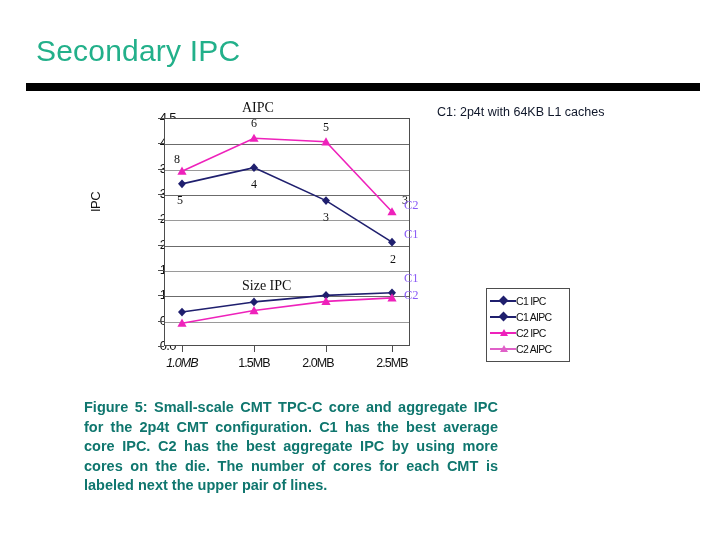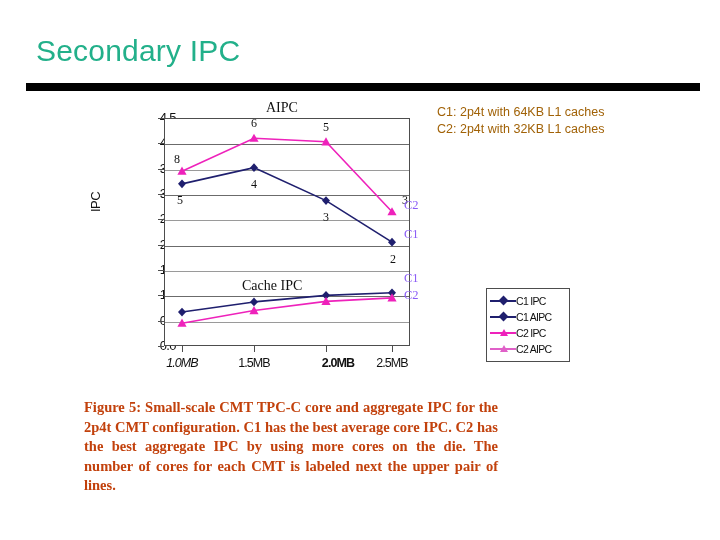--- a/index.html
+++ b/index.html
@@ -36,21 +36,21 @@
   }
 
   
   #config-note {
     position: absolute;
     left: 437px;
     top: 104px;
     width: 268px;
     font-size: 12.5px;
     line-height: 17px;
-    color: #a16207;
+    color: #0f172a;
     white-space: nowrap;
   }
 
   
   #figure {
     position: absolute;
     left: 82px;
     top: 100px;
     width: 430px;
     height: 300px;
@@ -144,21 +144,21 @@
     overflow: visible;
   }
 
   .group-label {
     position: absolute;
     font-size: 14px;
     color: #111111;
     font-family: "Liberation Serif", serif;
     white-space: nowrap;
   }
-  #label-aipc { left: 184px; top: 0px; }
+  #label-aipc { left: 160px; top: 0px; }
   #label-coreipc { left: 160px; top: 178px; }
 
   .point-label {
     position: absolute;
     font-size: 12px;
     color: #111111;
     font-family: "Liberation Serif", serif;
     white-space: nowrap;
   }
   .edge-label {
@@ -216,34 +216,33 @@
 
   
   #caption {
     position: absolute;
     left: 84px;
     top: 398px;
     width: 414px;
     font-size: 14.5px;
     font-weight: bold;
     line-height: 19.6px;
-    color: #c2410c;
+    color: #0f766e;
     text-align: justify;
-    font-family: Liberation Serif, serif;
+    font-family: Liberation Sans, sans-serif;
   }
 </style>
 </head>
 <body>
 
 <div id="slide-title">Secondary IPC</div>
 <div id="title-rule"></div>
 
 <div id="config-note">
   <div>C1: 2p4t with 64KB L1 caches</div>
-  <div>C2: 2p4t with 32KB L1 caches</div>
 </div>
 
 <div id="figure">
 
   <div id="y-axis-title">IPC</div>
 
   <div id="y-axis">
       <div class="ytick-label" style="top: 246px;">0.0</div>
       <div class="ytick-mark" style="top: 246px;"></div>
       <div class="ytick-label" style="top: 220.667px;">0.5</div>
@@ -296,21 +295,21 @@
       <polygon points="162,172.93333333333334 166,177.33333333333334 162,181.73333333333335 158,177.33333333333334" fill="#1f1f6e"></polygon>
       <polygon points="228,170.4 232,174.8 228,179.20000000000002 224,174.8" fill="#1f1f6e"></polygon>
       <polyline points="18,205.20 90,192.53 162,183.41 228,179.87" fill="none" stroke="#ee22bb" stroke-width="1.6"></polyline>
       <polygon points="18,200.6 22.6,208.79999999999998 13.4,208.79999999999998" fill="#ee22bb"></polygon>
       <polygon points="90,187.93333333333334 94.6,196.13333333333333 85.4,196.13333333333333" fill="#ee22bb"></polygon>
       <polygon points="162,178.81333333333333 166.6,187.01333333333332 157.4,187.01333333333332" fill="#ee22bb"></polygon>
       <polygon points="228,175.26666666666668 232.6,183.46666666666667 223.4,183.46666666666667" fill="#ee22bb"></polygon>
     </svg>
 
   <div class="group-label" id="label-aipc">AIPC</div>
-  <div class="group-label" id="label-coreipc">Cache IPC</div>
+  <div class="group-label" id="label-coreipc">Size IPC</div>
 
   <div id="point-labels">
       <div class="point-label" style="left: 95px; top: 92.8667px;">5</div>
       <div class="point-label" style="left: 169px; top: 76.6533px;">4</div>
       <div class="point-label" style="left: 241px; top: 109.587px;">3</div>
       <div class="point-label" style="left: 308px; top: 152.133px;">2</div>
       <div class="point-label" style="left: 92px; top: 52.2px;">8</div>
       <div class="point-label" style="left: 169px; top: 16.2667px;">6</div>
       <div class="point-label" style="left: 241px; top: 19.8133px;">5</div>
       <div class="point-label" style="left: 320px; top: 92.7333px;">3</div>
@@ -321,21 +320,21 @@
       <div class="edge-label" style="left: 322px; top: 170.8px;">C1</div>
       <div class="edge-label" style="left: 322px; top: 187.867px;">C2</div>
     </div>
 
   <div id="x-axis">
       <div class="xtick-mark" style="left: 100px;"></div>
       <div class="xtick-label" style="left: 100px; font-style: italic;">1.0MB</div>
       <div class="xtick-mark" style="left: 172px;"></div>
       <div class="xtick-label" style="left: 172px;">1.5MB</div>
       <div class="xtick-mark" style="left: 244px;"></div>
-      <div class="xtick-label" style="left: 256px; font-weight: bold;">2.0MB</div>
+      <div class="xtick-label" style="left: 236px;">2.0MB</div>
       <div class="xtick-mark" style="left: 310px;"></div>
       <div class="xtick-label" style="left: 310px;">2.5MB</div>
     </div>
 
   <div id="legend">
       <div class="legend-row">
         <div class="legend-swatch">
           <i style="background: rgb(31, 31, 110);"></i>
           <b style="background: rgb(31, 31, 110); transform: rotate(45deg);"></b>
         </div>

